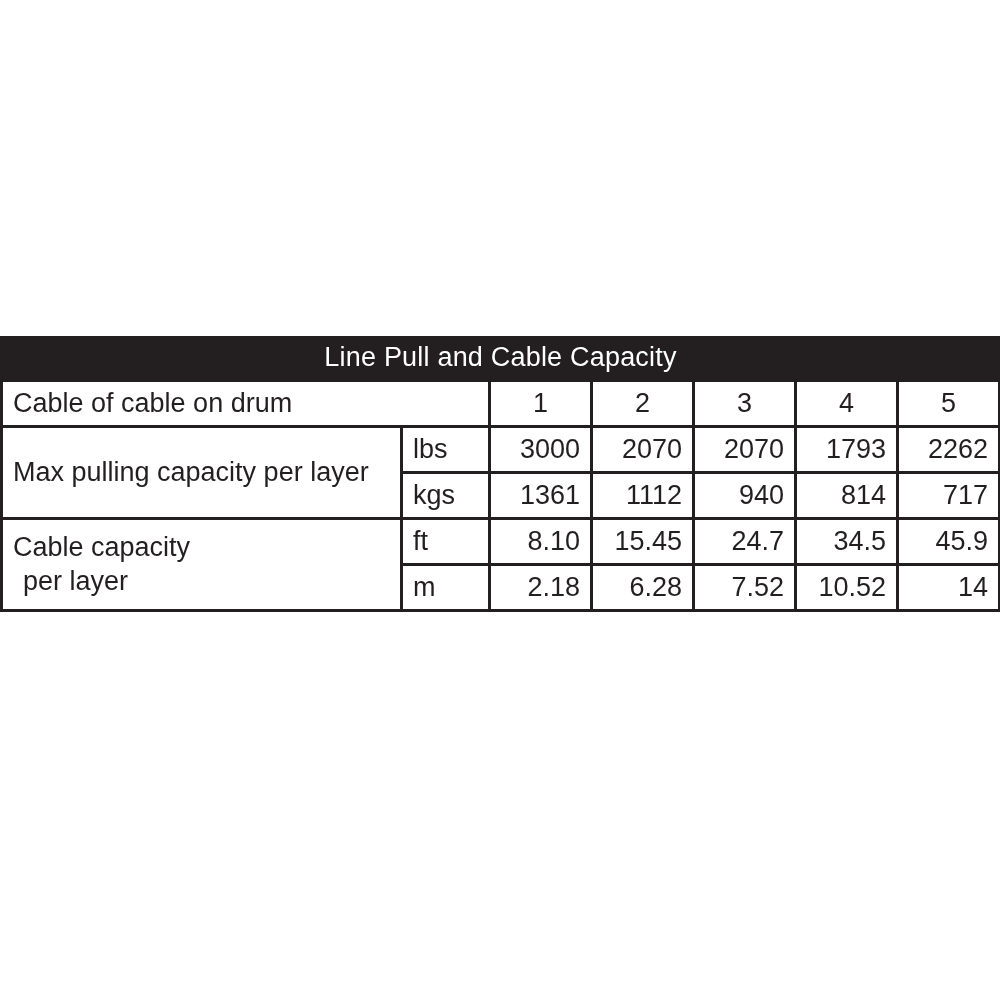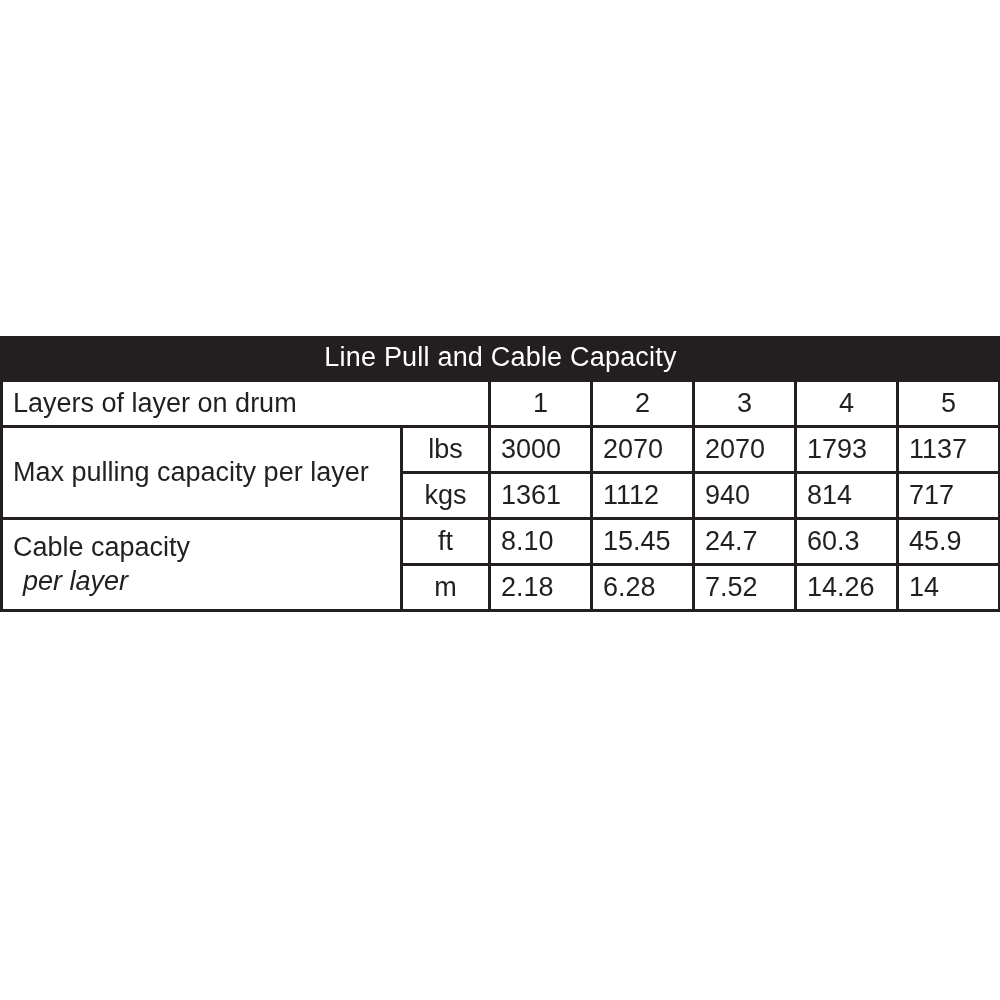--- a/index.html
+++ b/index.html
@@ -55,41 +55,40 @@
     padding: 12px 0 14px 0;
     letter-spacing: 0.2px;
   }
 
   .label-cell {
     text-align: left;
     padding-left: 16px;
     font-size: 27px;
   }
   .unit-cell {
-    text-align: center;
+    text-align: left;
     padding-left: 14px;
     font-size: 25px;
   }
   .num-cell {
-    text-align: left;
+    text-align: right;
     font-size: 27px;
     margin-top: 42px;
   }
   .hdr-num {
     text-align: center;
     font-size: 27px;
   }
 
   .label-cell.multi {
     line-height: 1.25;
   }
   .indent-line {
     padding-left: 10px;
     display: block;
-    font-style: italic;
   }
 
   
   col.c-label { width: 400px; }
   col.c-unit  { width: 88px; }
   col.c-num   { width: 102px; }
 </style>
 </head>
 <body>
 
@@ -102,62 +101,62 @@
       <col class="c-num">
       <col class="c-num">
       <col class="c-num">
       <col class="c-num">
     </colgroup>
     <tbody>
       <tr>
         <td class="title-cell" colspan="7">Line Pull and Cable Capacity</td>
       </tr>
       <tr>
-        <td class="label-cell" colspan="2">Layers of layer on drum</td>
+        <td class="label-cell" colspan="2">Cable of cable on drum</td>
         <td class="hdr-num">1</td>
         <td class="hdr-num">2</td>
         <td class="hdr-num">3</td>
         <td class="hdr-num">4</td>
         <td class="hdr-num">5</td>
       </tr>
       <tr>
         <td class="label-cell multi" rowspan="2">
           <span>Max pulling capacity per</span>
           <span>layer</span>
         </td>
         <td class="unit-cell">lbs</td>
         <td class="num-cell">3000</td>
         <td class="num-cell">2070</td>
         <td class="num-cell">2070</td>
         <td class="num-cell">1793</td>
-        <td class="num-cell">1137</td>
+        <td class="num-cell">2262</td>
       </tr>
       <tr>
         <td class="unit-cell">kgs</td>
         <td class="num-cell">1361</td>
         <td class="num-cell">1112</td>
         <td class="num-cell">940</td>
         <td class="num-cell">814</td>
         <td class="num-cell">717</td>
       </tr>
       <tr>
         <td class="label-cell multi" rowspan="2">
           <span>Cable capacity</span>
           <span class="indent-line">per layer</span>
         </td>
         <td class="unit-cell">ft</td>
         <td class="num-cell">8.10</td>
         <td class="num-cell">15.45</td>
         <td class="num-cell">24.7</td>
-        <td class="num-cell">60.3</td>
+        <td class="num-cell">34.5</td>
         <td class="num-cell">45.9</td>
       </tr>
       <tr>
         <td class="unit-cell">m</td>
         <td class="num-cell">2.18</td>
         <td class="num-cell">6.28</td>
         <td class="num-cell">7.52</td>
-        <td class="num-cell">14.26</td>
+        <td class="num-cell">10.52</td>
         <td class="num-cell">14</td>
       </tr>
     </tbody>
   </table>
 </div>
 
 </body></html>

